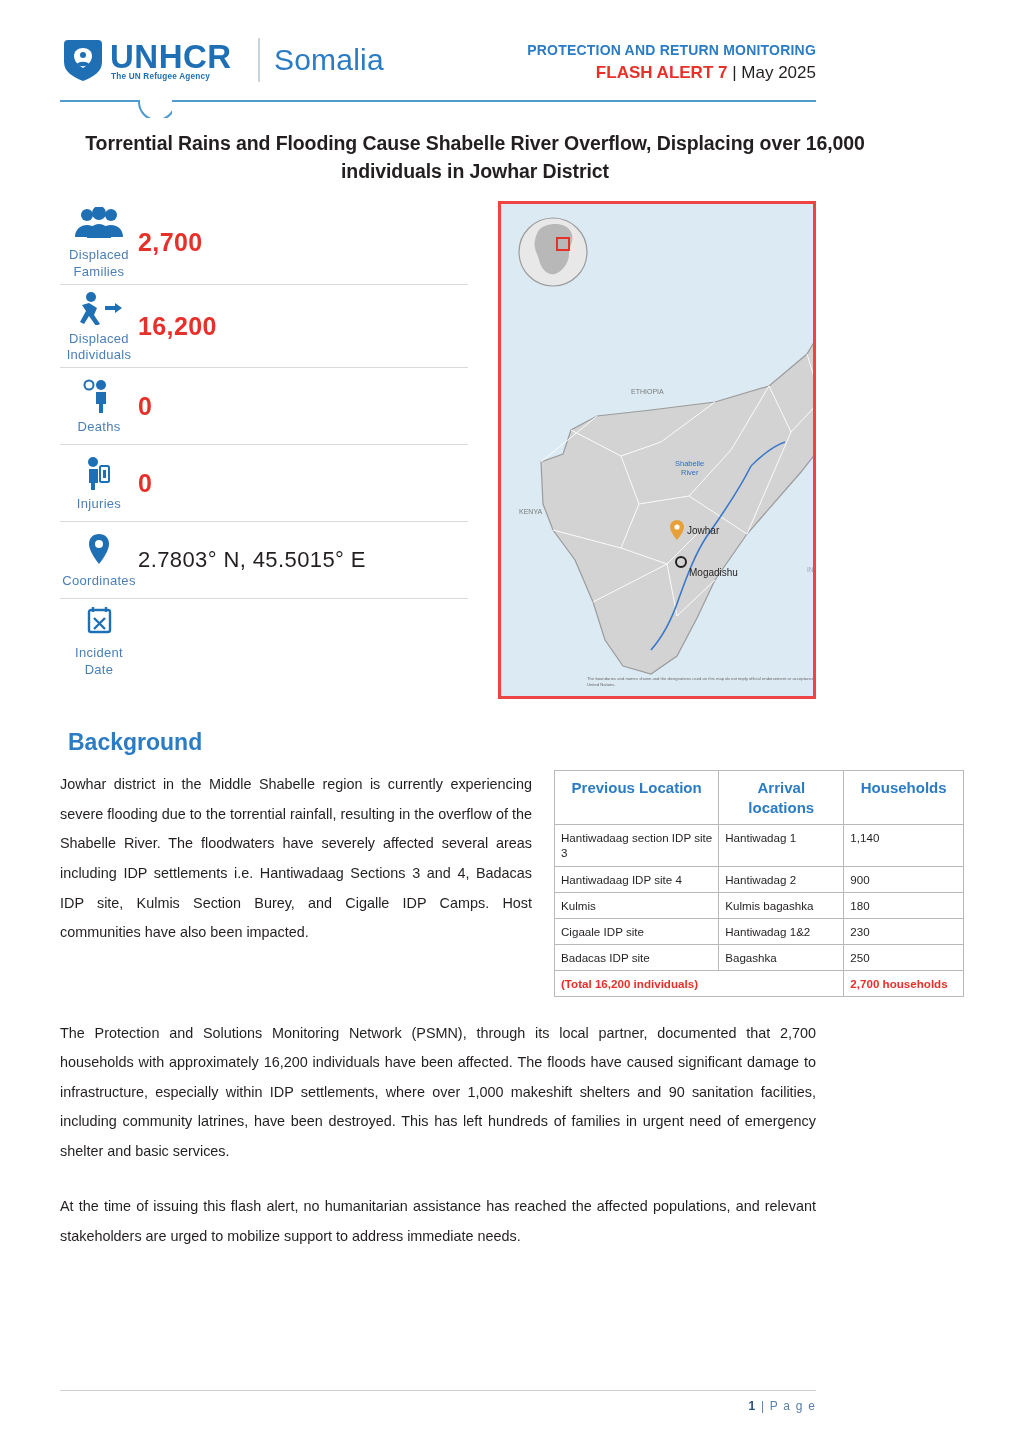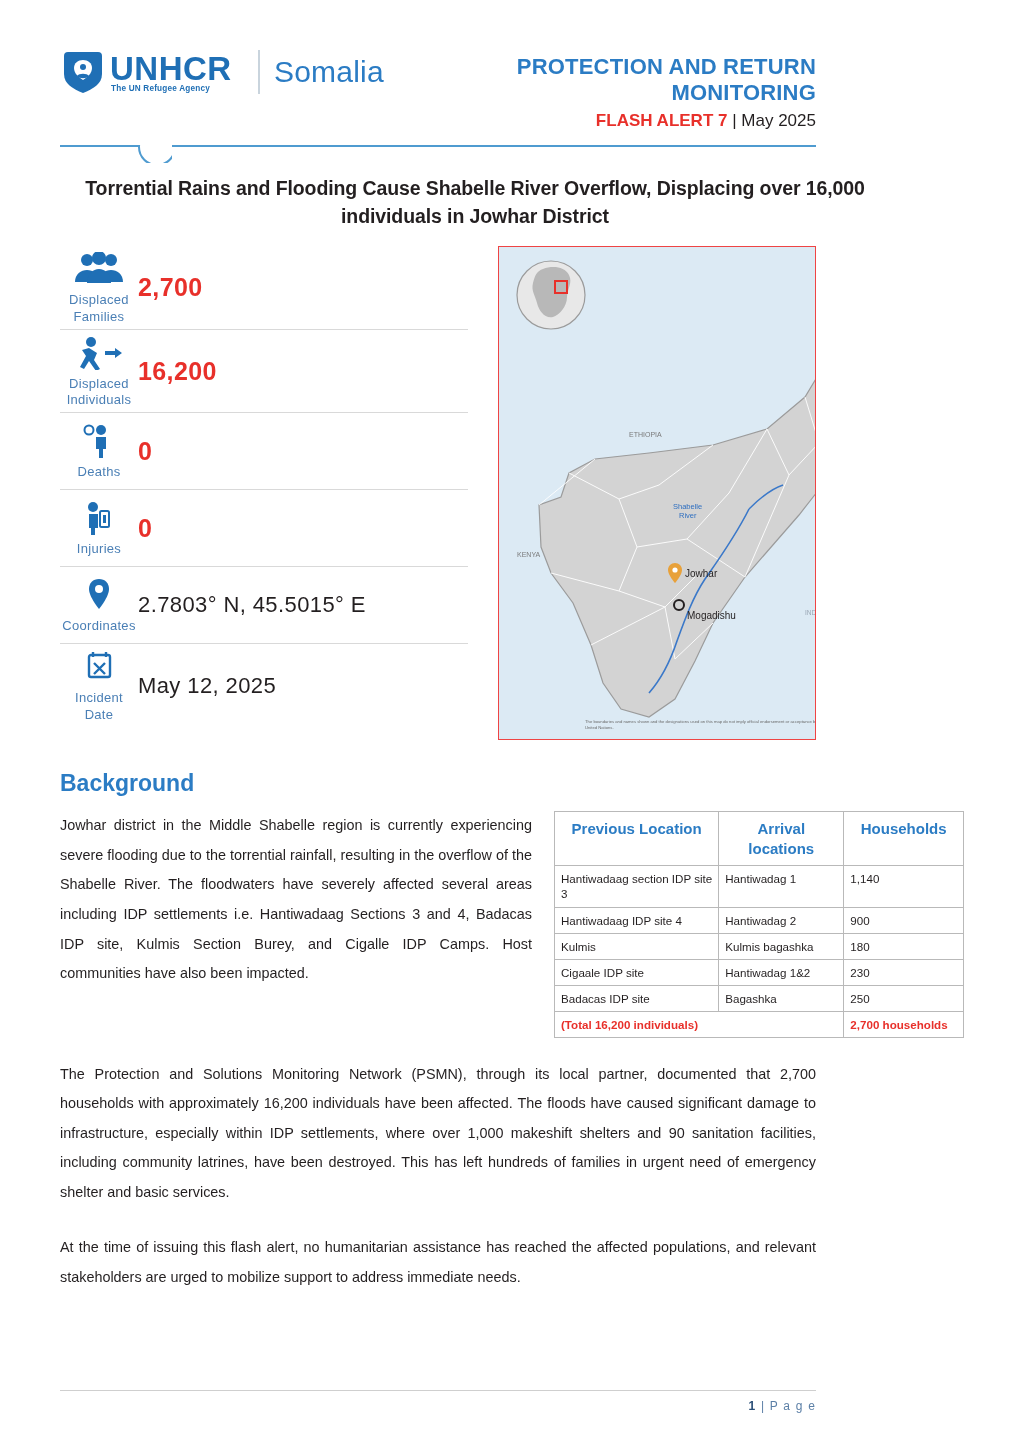--- a/index.html
+++ b/index.html
@@ -13,21 +13,21 @@
     font-family: "Liberation Sans", sans-serif;
     color: #231f20;
     position: relative;
     overflow: hidden;
   }
   .page {
     position: relative;
     width: 876px;
     height: 1449px;
     box-sizing: border-box;
-    padding: 12px 60px;
+    padding: 0 60px;
   }
 
   
   .header {
     display: flex;
     align-items: flex-start;
     justify-content: space-between;
     padding-top: 34px;
   }
   .logo-block {
@@ -53,21 +53,21 @@
     letter-spacing: 0.2px;
     font-weight: 400;
   }
   .header-right {
     text-align: right;
     padding-top: 8px;
   }
   .hr-line1 {
     color: #2b7cc4;
     font-weight: bold;
-    font-size: 22px;
+    font-size: 14px;
     letter-spacing: 0.2px;
   }
   .hr-line2 {
     margin-top: 5px;
     font-size: 17px;
   }
   .hr-alert {
     color: #e8302a;
     font-weight: bold;
   }
@@ -157,41 +157,41 @@
     color: #231f20;
     font-weight: normal;
     font-size: 22px;
   }
 
   
   .map-box {
     margin-left: 30px;
     width: 420px;
     height: 492px;
-    border: 1px solid #ef4444;
+    border: 3px solid #ef4444;
     background: #dbe9f3;
     position: relative;
     overflow: hidden;
   }
   .map-svg { display: block; }
   .map-footnote {
     position: absolute;
     left: 86px;
     bottom: 8px;
     font-size: 4.2px;
     color: #6a6a6a;
     line-height: 1.5;
     width: 250px;
   }
 
   
   h2.section-title {
     color: #2b7cc4;
     font-size: 23px;
-    margin: 30px 0 14px 0;
+    margin: 30px 0 14px 8px;
     font-weight: bold;
   }
   .bg-flex {
     display: flex;
     align-items: flex-start;
   }
   .bg-text {
     width: 472px;
     flex: 0 0 472px;
     font-size: 14.4px;
@@ -388,21 +388,20 @@
             <g fill="none" stroke="#1f6fb5" stroke-width="2.4">
               <rect x="18" y="5" width="21" height="22" rx="2"></rect>
               <path d="M22 2 v5 M35 2 v5"></path>
               <path d="M23 13 l11 11 M34 13 l-11 11"></path>
             </g>
           </svg>
           <div class="stat-label">
             <span>Incident</span><br><span>Date</span>
           </div>
         </div>
-        <div class="stat-value plain">May 12, 2025</div>
       </div>
 
     </div>
 
     <div class="map-box">
       <svg class="map-svg" width="418" height="490" viewBox="0 0 418 490" xmlns="http://www.w3.org/2000/svg">
         <rect x="0" y="0" width="418" height="490" fill="#dceaf4"></rect>
 
         <path d="M42 300 L40 258 L62 250 L70 226 L96 212 L150 206 L214 198 L268 182 L306 150 L330 110 L350 66 L372 52 L386 62 L388 96 L372 150 L344 212 L300 268 L246 330 L214 376 L196 414 L176 452 L150 470 L122 462 L104 436 L92 398 L74 356 L52 326 Z" fill="#d3d3d3" stroke="#9b9b9b" stroke-width="1.2"></path>
 

